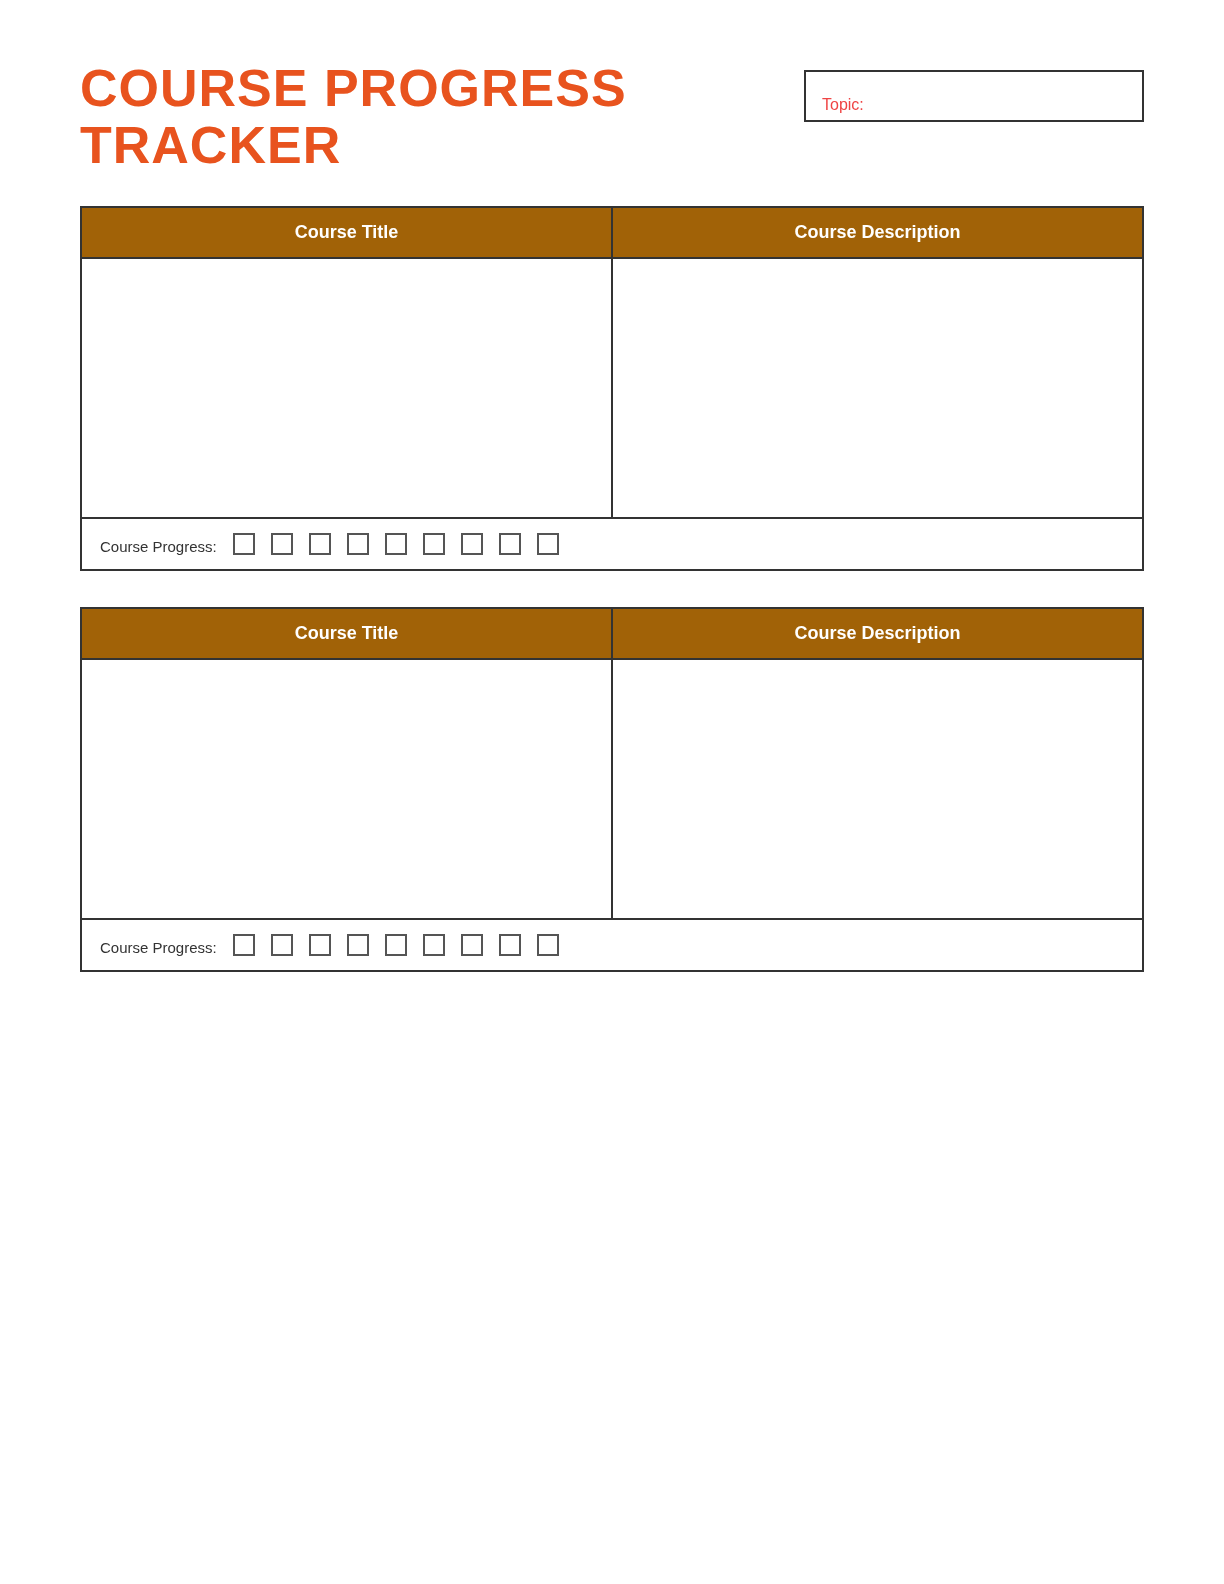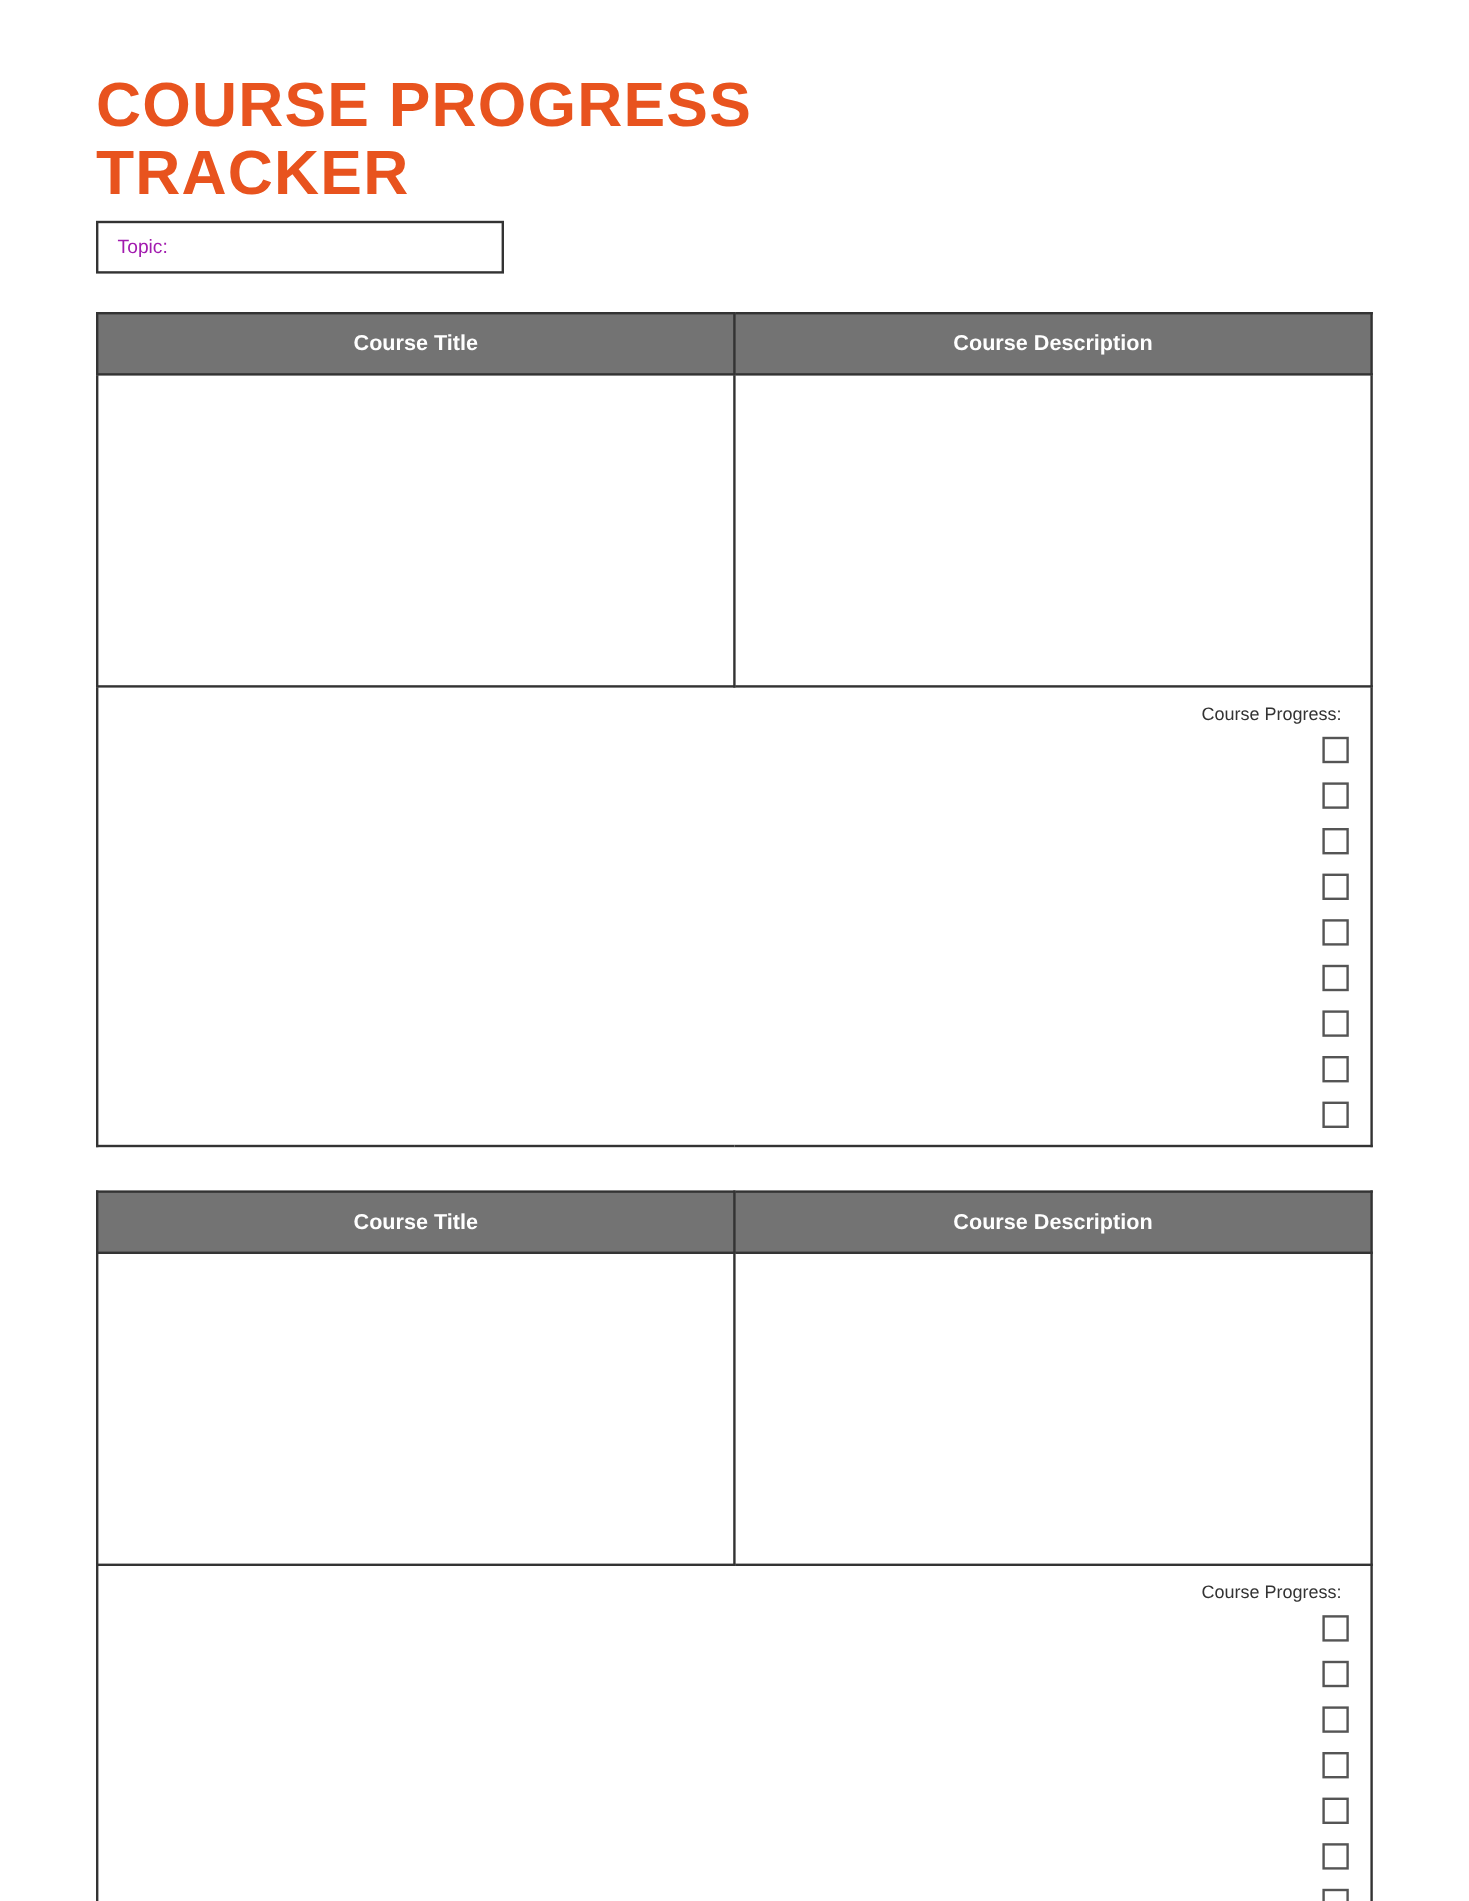--- a/index.html
+++ b/index.html
@@ -1,19 +1,18 @@
 <!DOCTYPE html>
 <html><head>
   <meta charset="utf-8">
   <style>
     * {
       box-sizing: border-box;
       margin: 0;
       padding: 0;
-      flex-direction: column;
     }
 
     body {
       background: #ffffff;
       font-family: Arial, sans-serif;
       width: 1224px;
       min-height: 1584px;
       padding: 60px 80px;
     }
 
@@ -28,37 +27,37 @@
       font-size: 52px;
       font-weight: 900;
       color: #E8531E;
       text-transform: uppercase;
       line-height: 1.1;
       letter-spacing: 1px;
     }
 
     .topic-box {
       border: 2px solid #333;
-      padding: 12px 16px;
+      padding: 24px 16px;
       min-width: 340px;
       font-size: 16px;
-      color: #a21caf;
+      color: #ef4444;
       margin-top: 10px;
       height: 44px;
     }
 
     .course-table {
       width: 100%;
       border-collapse: collapse;
       border: 2px solid #333;
       margin-bottom: 36px;
     }
 
     .course-table th {
-      background-color: #737373;
+      background-color: #a16207;
       color: #fff;
       font-size: 18px;
       font-weight: bold;
       padding: 14px 32px;
       text-align: center;
       border: 2px solid #333;
     }
 
     .course-table .content-row td {
       border: 2px solid #333;

